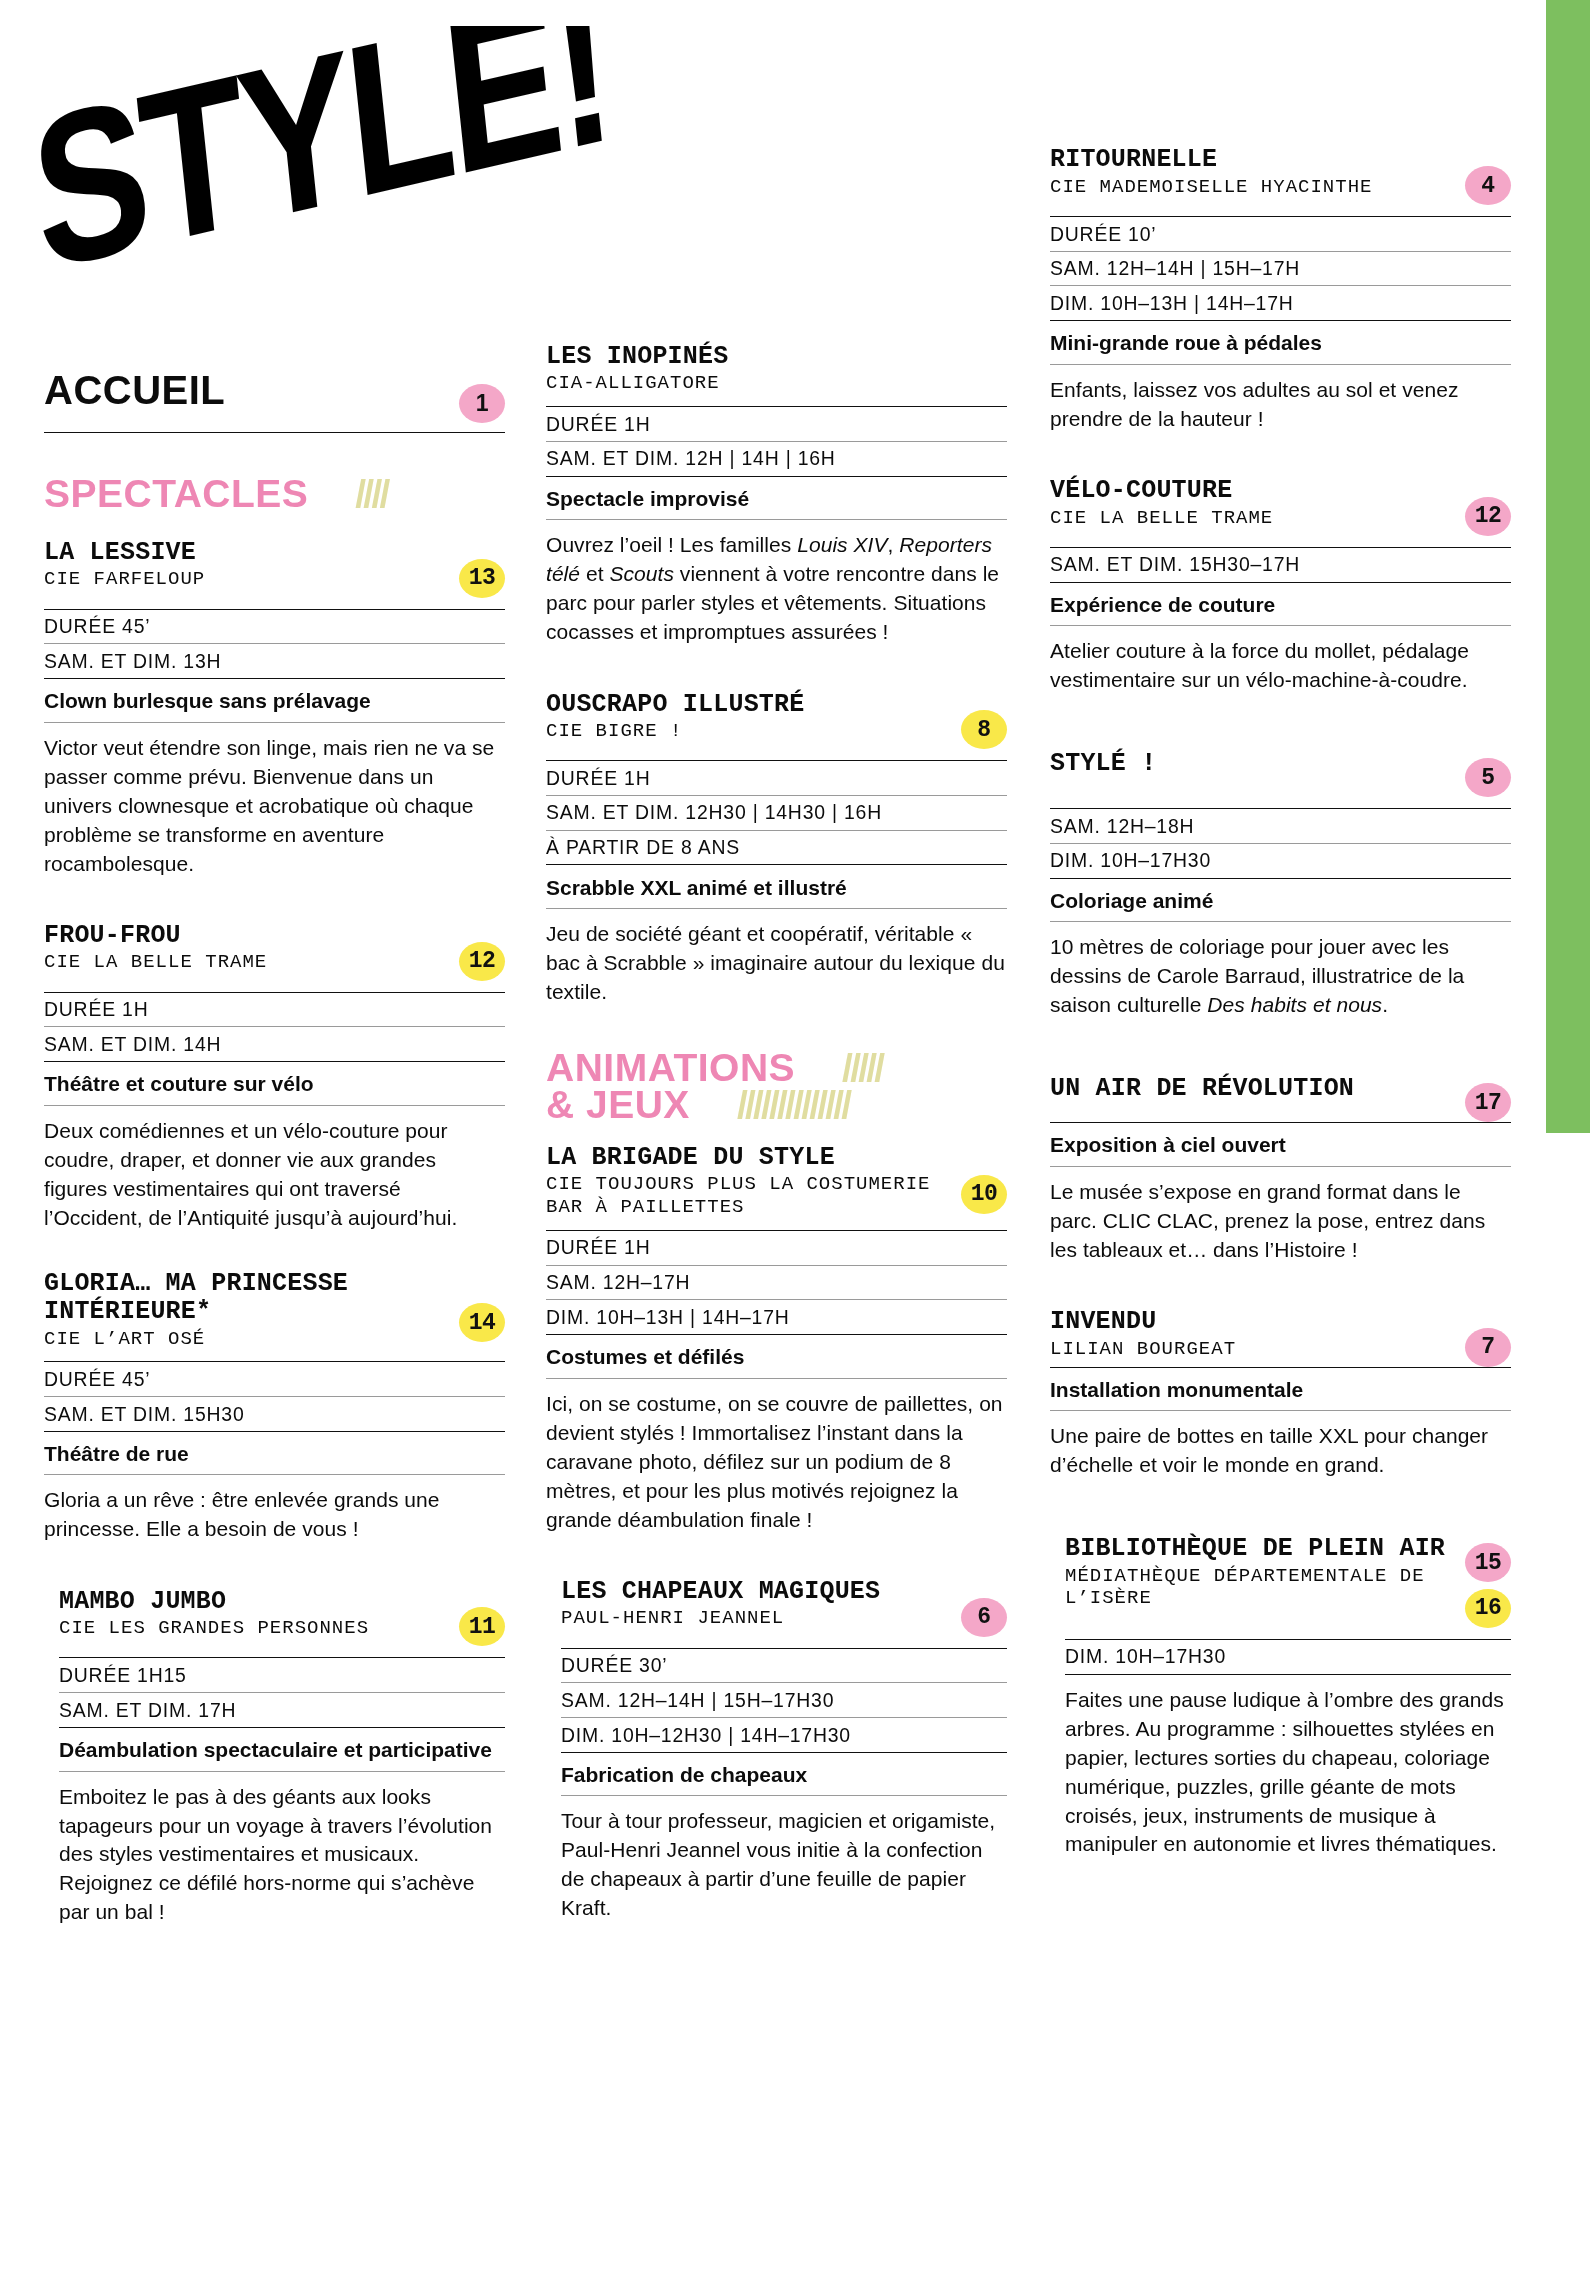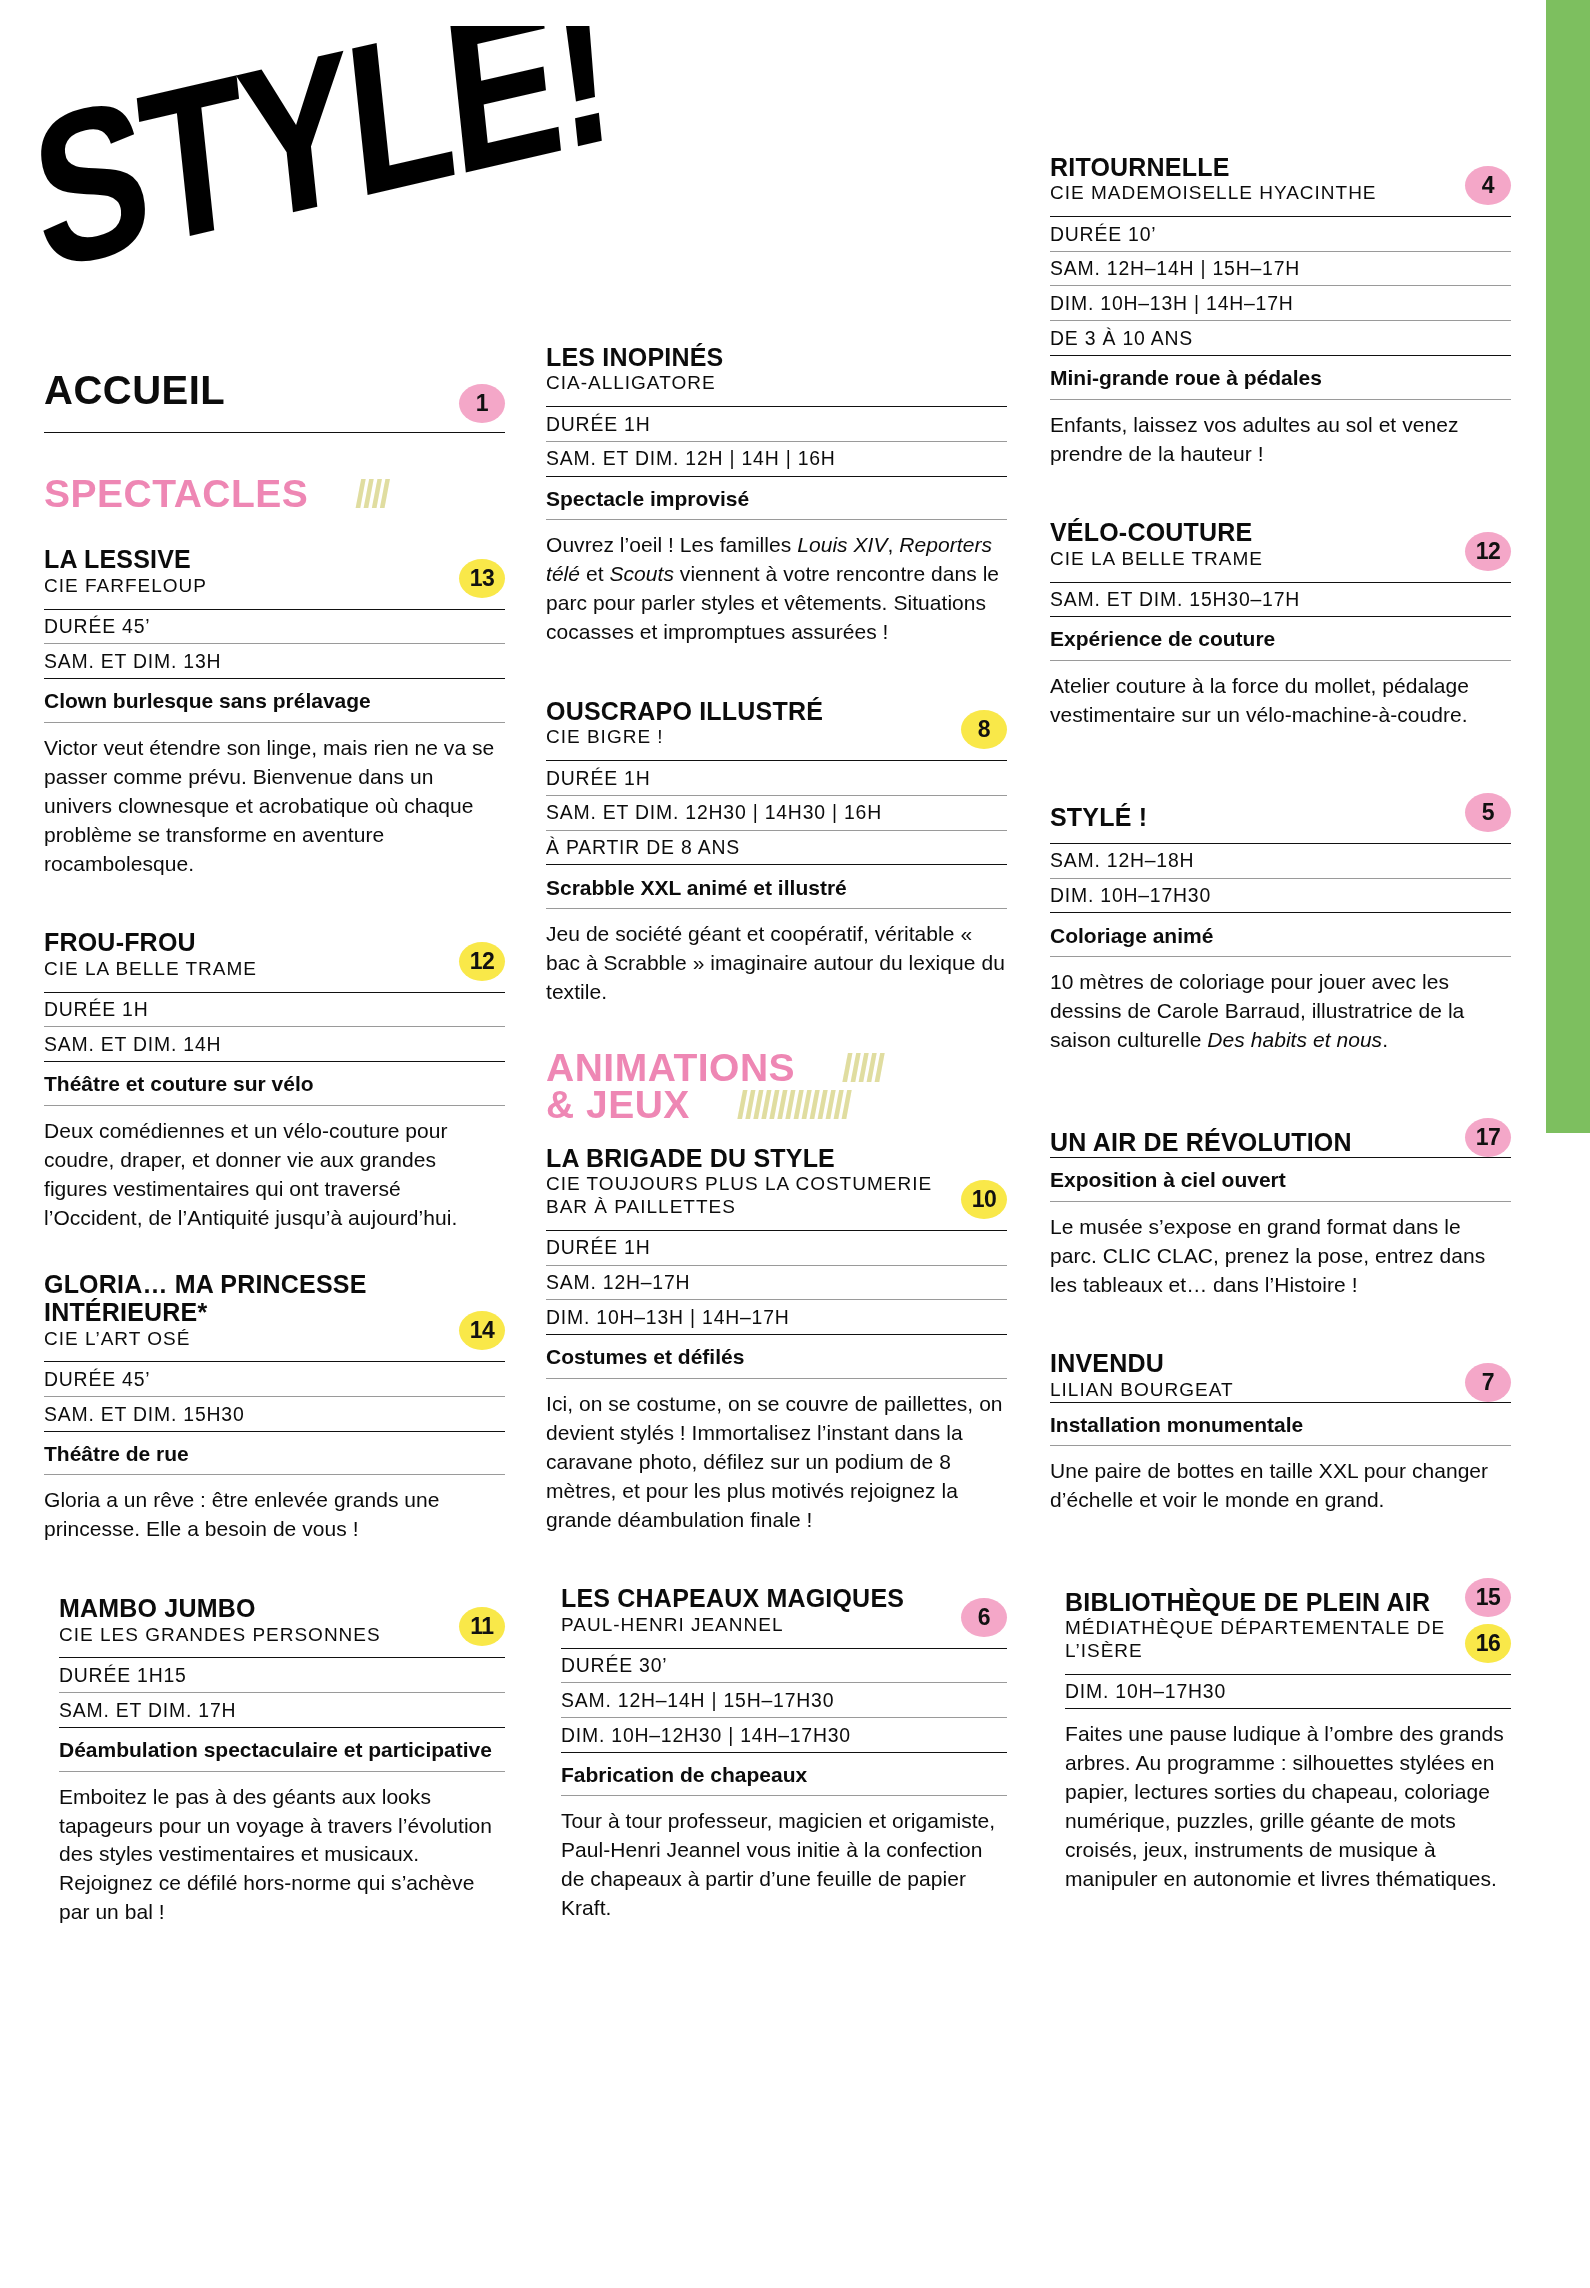--- a/index.html
+++ b/index.html
@@ -113,23 +113,24 @@
     font-size: 39px;
     letter-spacing: -2.8px;
   }
 
   
   .entry { margin-bottom: 37px; }
   .entry:last-child { margin-bottom: 0; margin-left: 15px; }
 
   .entry-head {
     display: flex;
-    align-items: flex-end;
+    align-items: center;
     justify-content: space-between;
     gap: 0;
+    font-family: Liberation Mono, monospace;
   }
   .entry-titles { flex: 1 1 auto; min-width: 0; }
 
   .entry-title {
     font-size: 25px;
     font-weight: 700;
     line-height: 1.14;
     letter-spacing: 0.2px;
     text-transform: uppercase;
   }
@@ -380,21 +381,20 @@
             <div class="entry-company">CIE MADEMOISELLE HYACINTHE</div>
           </div>
           <div class="badges">
             <div class="badge pink">4</div>
           </div>
         </div>
         <div class="meta-list">
           <div class="meta-row">DURÉE 10’</div>
           <div class="meta-row">SAM. 12H–14H | 15H–17H</div>
           <div class="meta-row">DIM. 10H–13H | 14H–17H</div>
-          <div class="meta-row">DE 3 À 10 ANS</div>
         </div>
         <div class="entry-kind">Mini-grande roue à pédales</div>
         <div class="entry-desc">Enfants, laissez vos adultes au sol et venez prendre de la hauteur !</div>
       </div>
       <div class="entry">
         <div class="entry-head">
           <div class="entry-titles">
             <div class="entry-title">VÉLO-COUTURE</div>
             <div class="entry-company">CIE LA BELLE TRAME</div>
           </div>

